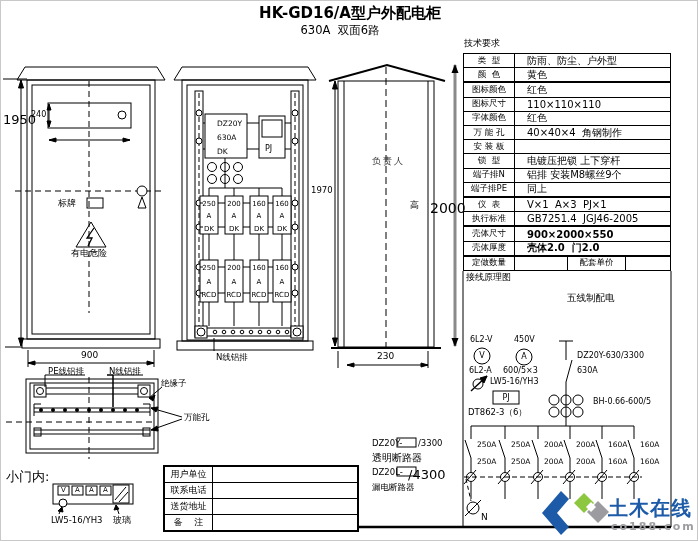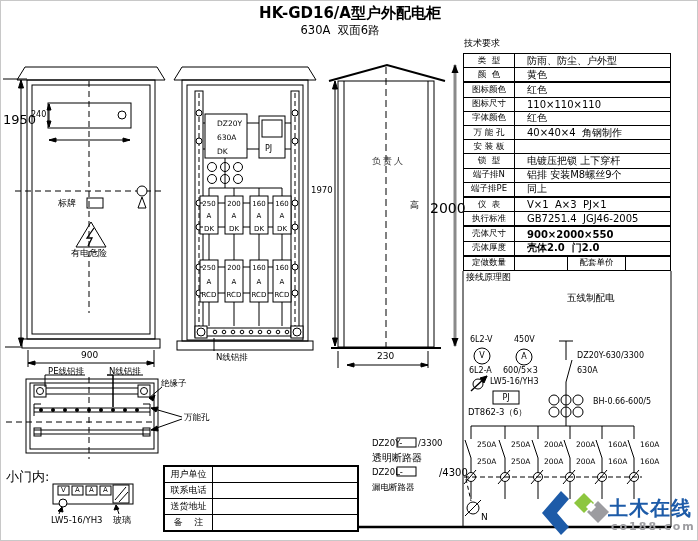--- a/index.html
+++ b/index.html
@@ -534,21 +534,21 @@
 <div class="lbl" style="left:543px;top:457px;font-size:7.5px;">200A</div>
 <div class="lbl" style="left:575px;top:457px;font-size:7.5px;">200A</div>
 <div class="lbl" style="left:607px;top:457px;font-size:7.5px;">160A</div>
 <div class="lbl" style="left:639px;top:457px;font-size:7.5px;">160A</div>
 <div class="lbl" style="left:480px;top:512px;font-size:9px;">N</div>
 
 <div class="lbl" style="left:371px;top:438px;font-size:8.5px;">DZ20Y-</div>
 <div class="lbl" style="left:417px;top:438px;font-size:8.5px;">/3300</div>
 <div class="lbl" style="left:371px;top:452px;font-size:10px;">透明断路器</div>
 <div class="lbl" style="left:371px;top:467px;font-size:8.5px;">DZ20L-</div>
-<div class="lbl" style="left:438px;top:467px;font-size:10px;">/4300</div>
+<div class="lbl" style="left:407px;top:467px;font-size:13px;">/4300</div>
 <div class="lbl" style="left:371px;top:482px;font-size:8.5px;">漏电断路器</div>
 
 <div class="otable">
   <div class="orow">
         <span class="okey">用户单位</span>
         <span class="oval"></span>
       </div>
   <div class="orow">
         <span class="okey">联系电话</span>
         <span class="oval"></span>

